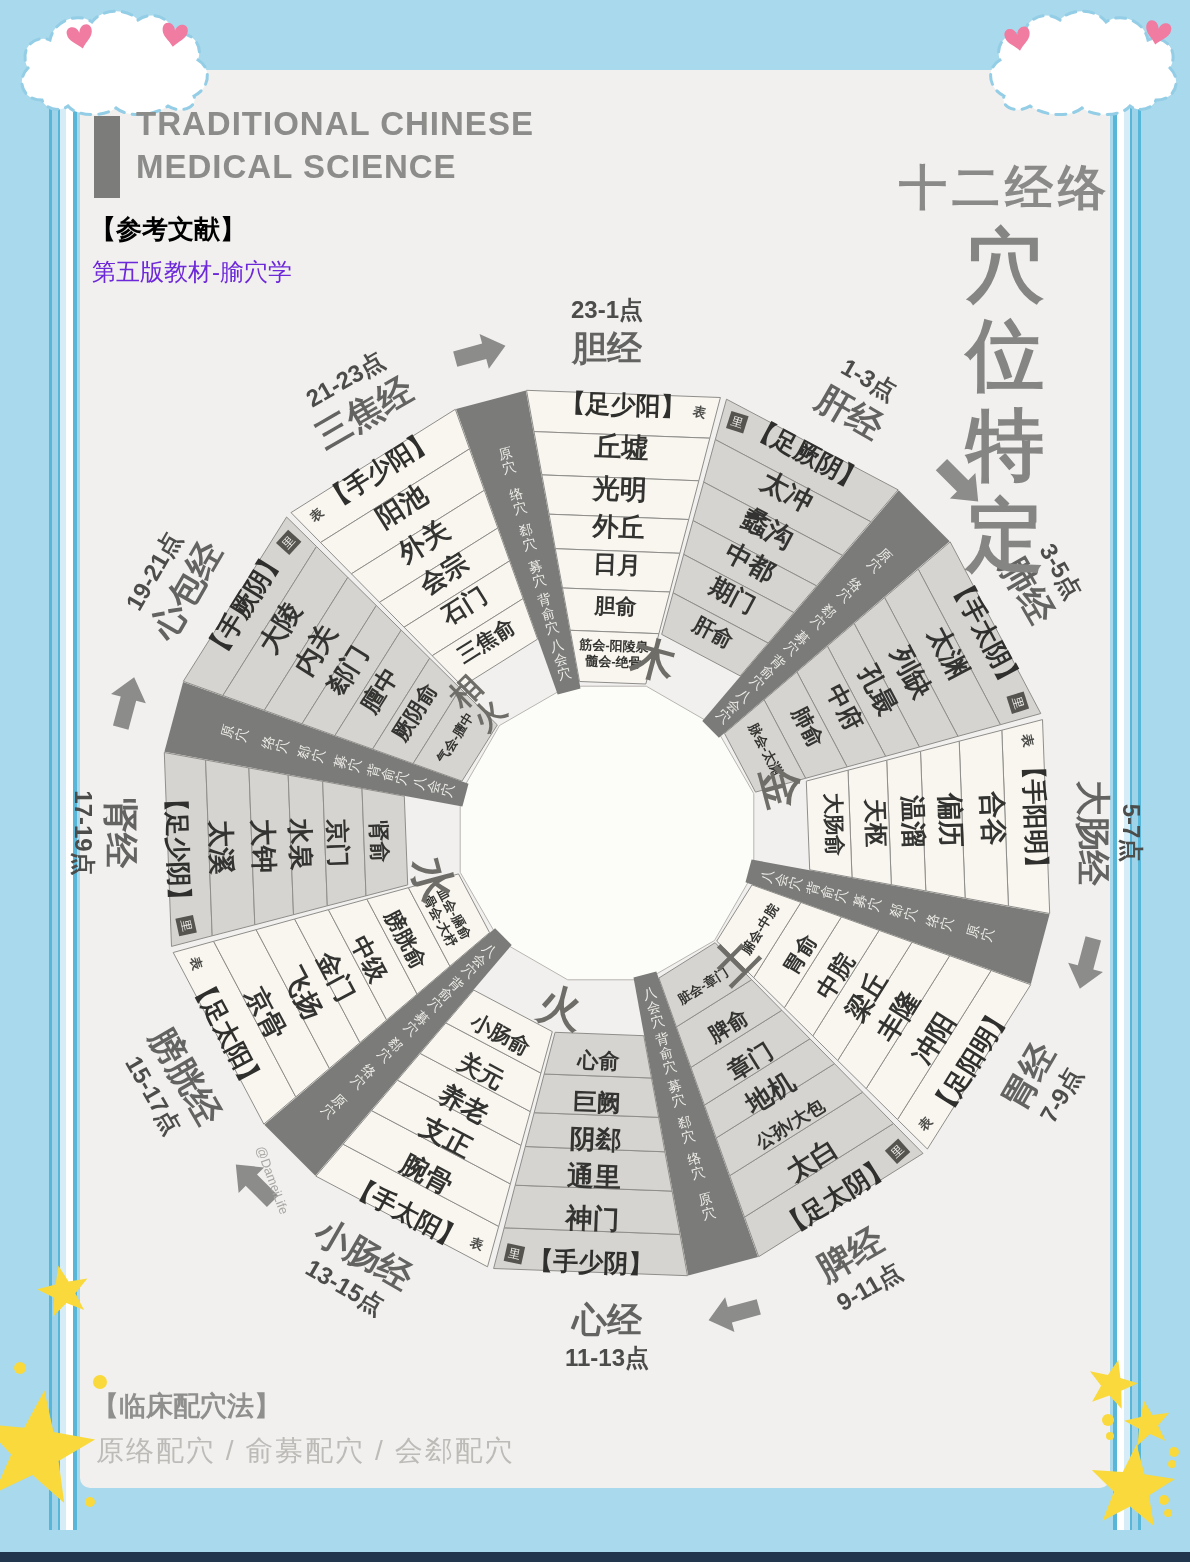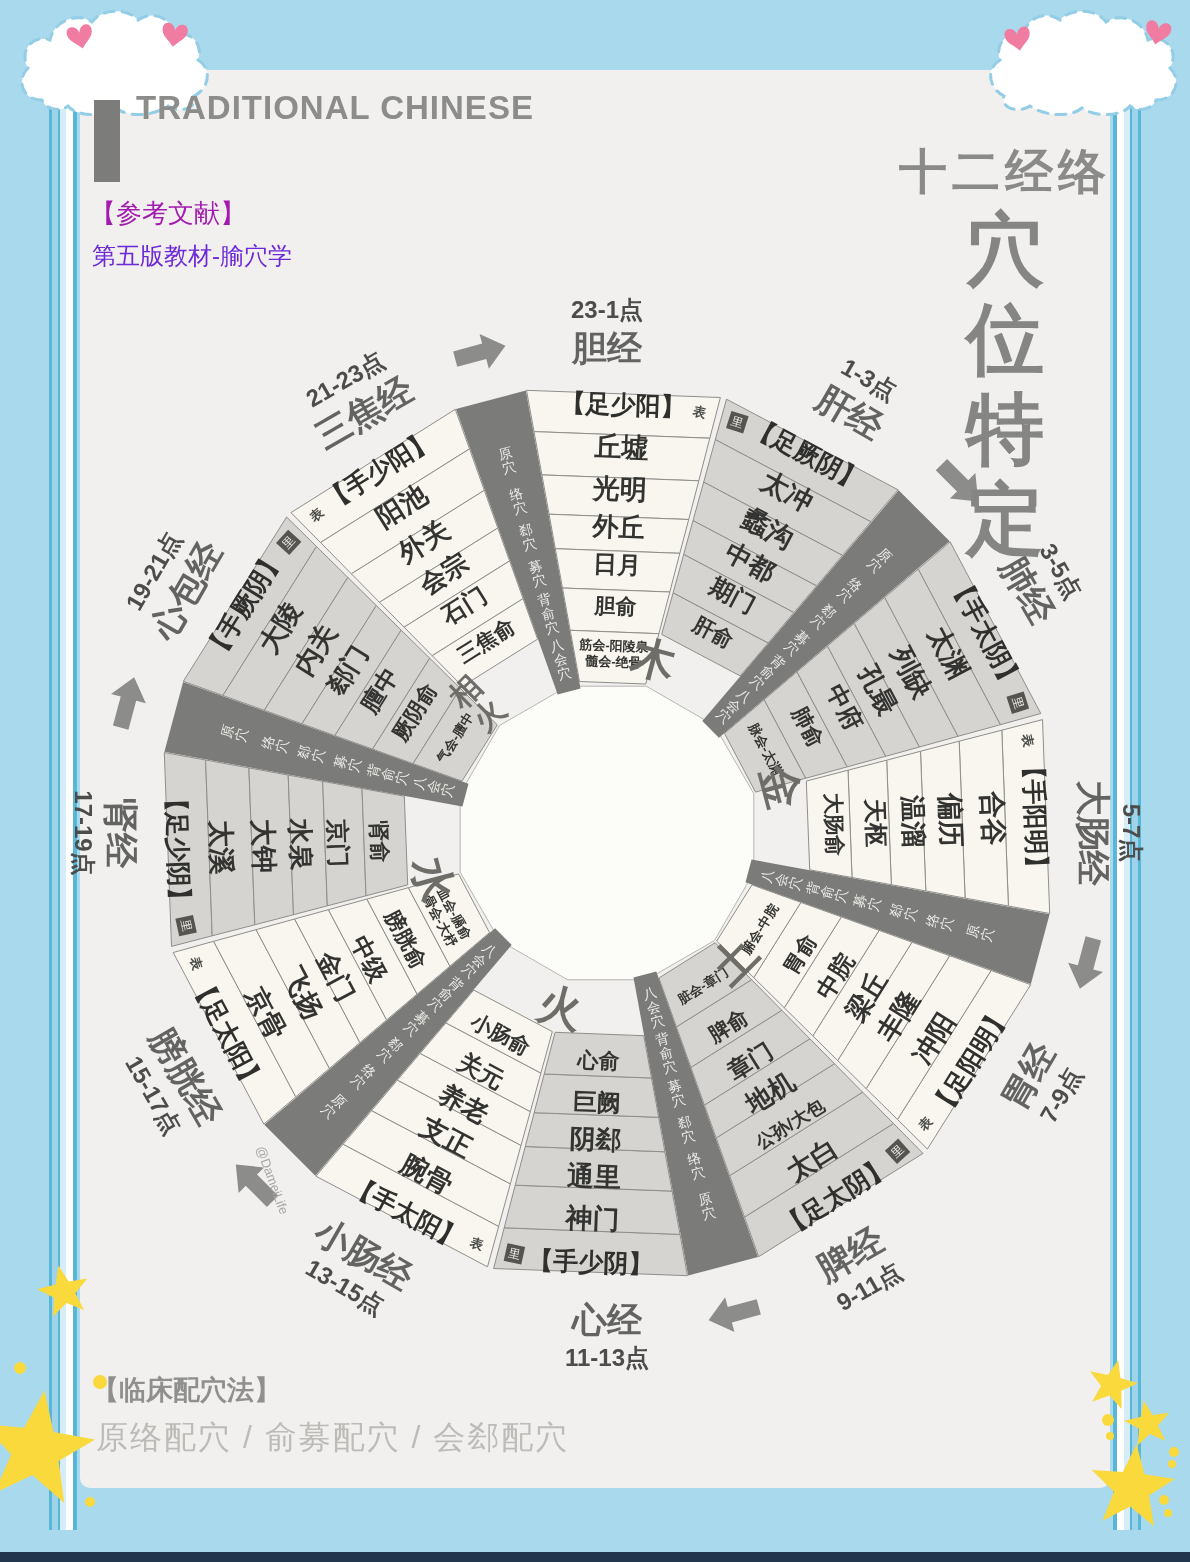--- a/index.html
+++ b/index.html
@@ -19,30 +19,30 @@
       #58b6d8 12px 14px,#d6edf7 14px 20px,#ffffff 20px 27px,#58b6d8 27px 31px,#a9d9ec 31px 34px);
   }
   .stripe.right{
     left:1110px;
     background:linear-gradient(270deg,#a9d9ec 0 3px,#58b6d8 3px 6px,#9ed3e9 6px 12px,
       #58b6d8 12px 14px,#d6edf7 14px 20px,#ffffff 20px 27px,#58b6d8 27px 31px,#a9d9ec 31px 34px);
   }
   .bottom-line{position:absolute;left:0;top:1552px;width:1190px;height:10px;background:#22364e;}
   svg.overlay{position:absolute;left:0;top:0;pointer-events:none;
     font-family:"Liberation Sans","DejaVu Sans",sans-serif;}
-  .txt{position:absolute;z-index:5;}
+  .txt{position:absolute;z-index:5;margin-top:16px;}
   .title-bar{position:absolute;left:94px;top:100px;width:26px;height:82px;background:#7c7c7a;}
   .title-en{left:136px;top:86px;font-size:33px;font-weight:bold;color:#8c8c8a;line-height:43px;letter-spacing:1px;}
-  .ref-label{left:90px;top:196px;font-size:26px;font-weight:normal;color:#a21caf;}
+  .ref-label{left:90px;top:196px;font-size:26px;font-weight:bold;color:#000000;}
   .ref-text{left:92px;top:240px;font-size:24px;color:#6d28d9;}
   .main-title{left:898px;top:140px;width:214px;text-align:center;color:#8a8a88;}
   .main-title .sub{font-size:48px;font-weight:bold;letter-spacing:5px;}
   .main-title .big{font-size:78px;font-weight:bold;letter-spacing:24px;margin-left:24px;line-height:90px;color:#858583;}
   .footer-label{left:92px;top:1372px;font-size:27px;font-weight:bold;color:#8f8f8d;}
-  .footer-text{left:96px;top:1416px;font-size:32px;color:#bdbbb8;letter-spacing:2px;}
+  .footer-text{left:96px;top:1416px;font-size:28px;color:#bdbbb8;letter-spacing:2px;}
 </style>
 </head>
 <body>
 
 <div class="page"></div>
 <div class="stripe left"></div>
 <div class="stripe right"></div>
 <div class="bottom-line"></div>
 
 <svg class="overlay" id="overlay" width="1190" height="1562" viewBox="0 0 1190 1562">
@@ -366,20 +366,21 @@
     <circle cx="1110" cy="1436" r="4" fill="#f9d93c"></circle>
     <circle cx="1174" cy="1452" r="5" fill="#f9d93c"></circle>
     <circle cx="1172" cy="1464" r="4" fill="#f9d93c"></circle>
     <circle cx="1164" cy="1500" r="5" fill="#f9d93c"></circle>
     <circle cx="1168" cy="1513" r="4" fill="#f9d93c"></circle>
   </svg>
 
 <div class="title-bar txt"></div>
 <div class="title-en txt">
   <div>TRADITIONAL CHINESE</div>
+  <div>MEDICAL SCIENCE</div>
 </div>
 <div class="ref-label txt">【参考文献】</div>
 <div class="ref-text txt">第五版教材-腧穴学</div>
 
 <div class="main-title txt">
   <div class="sub">十二经络</div>
   <div class="big">穴位</div>
   <div class="big">特定</div>
 </div>
 

